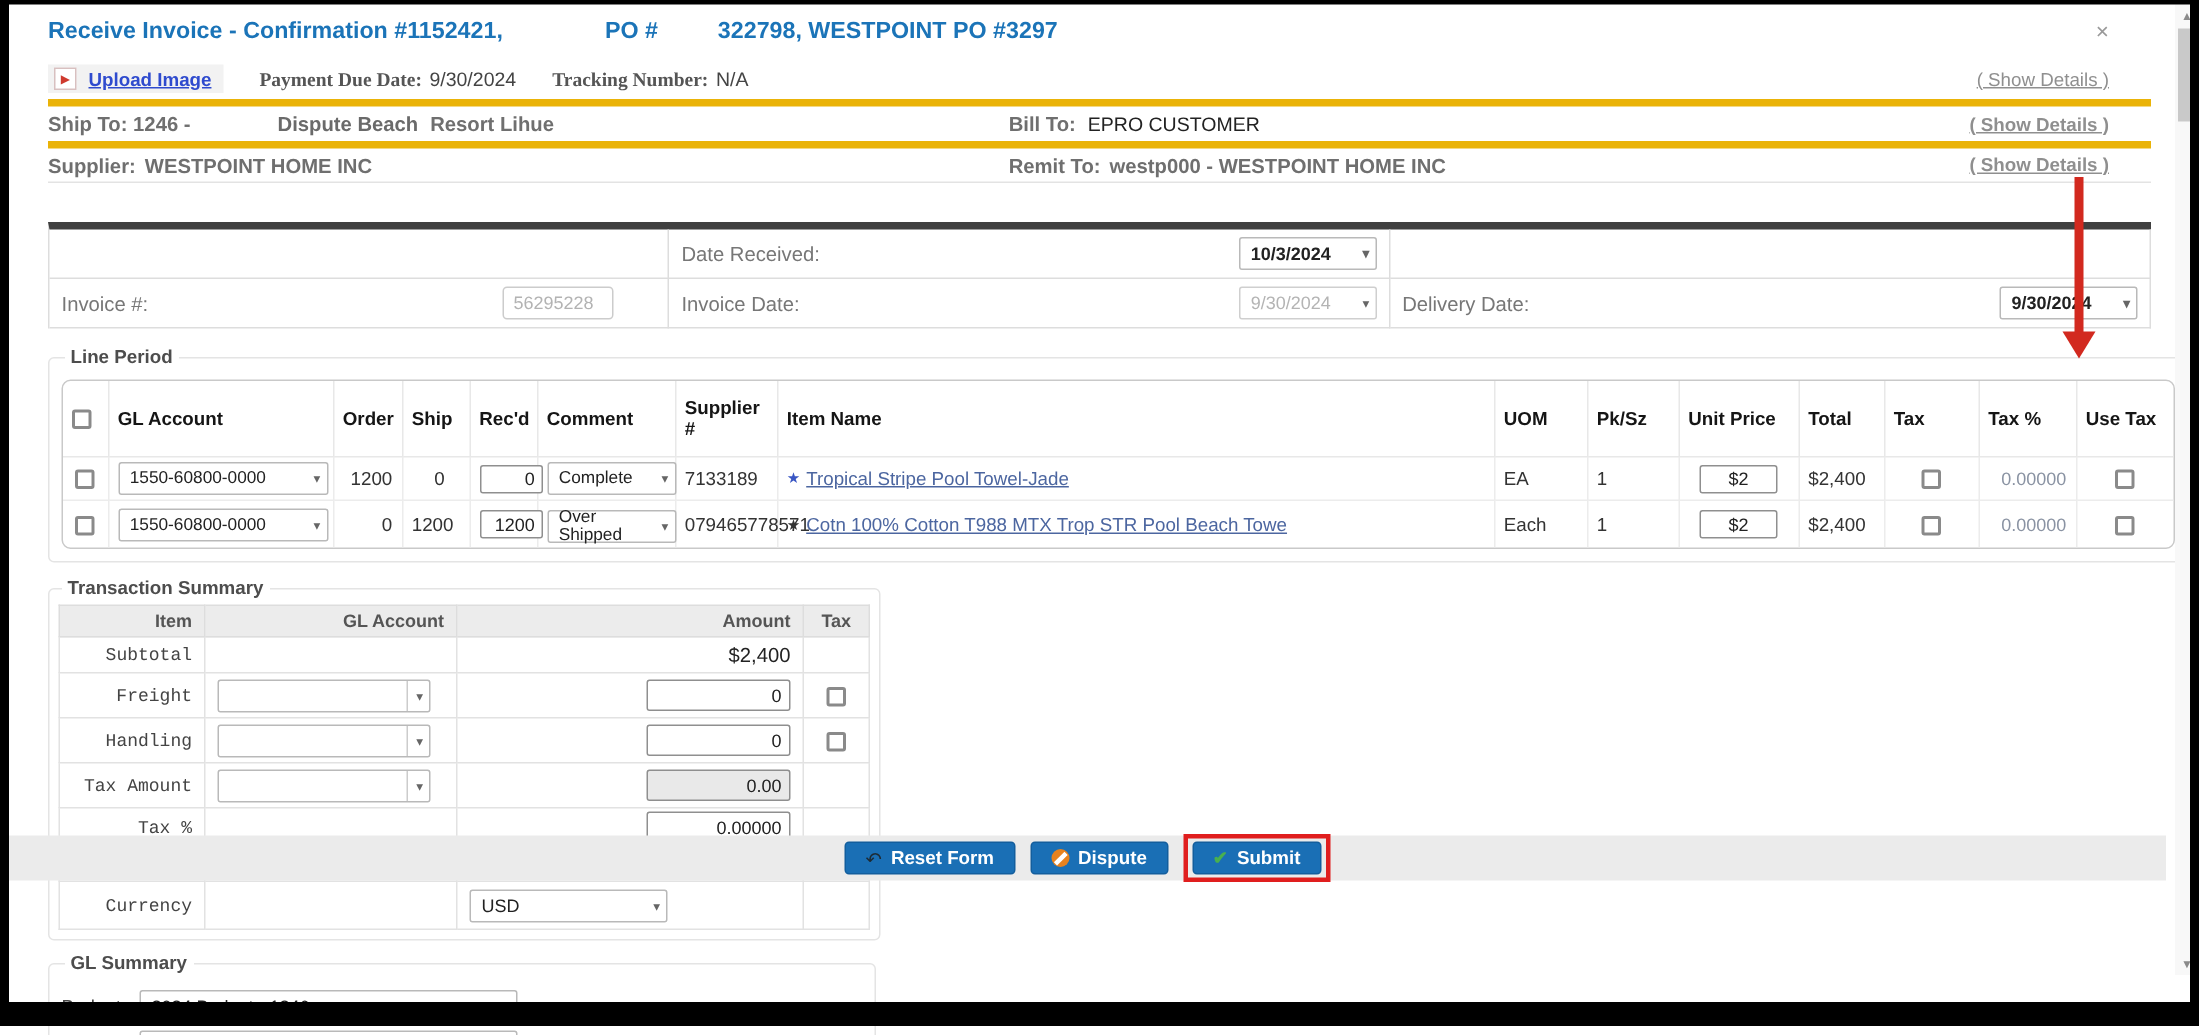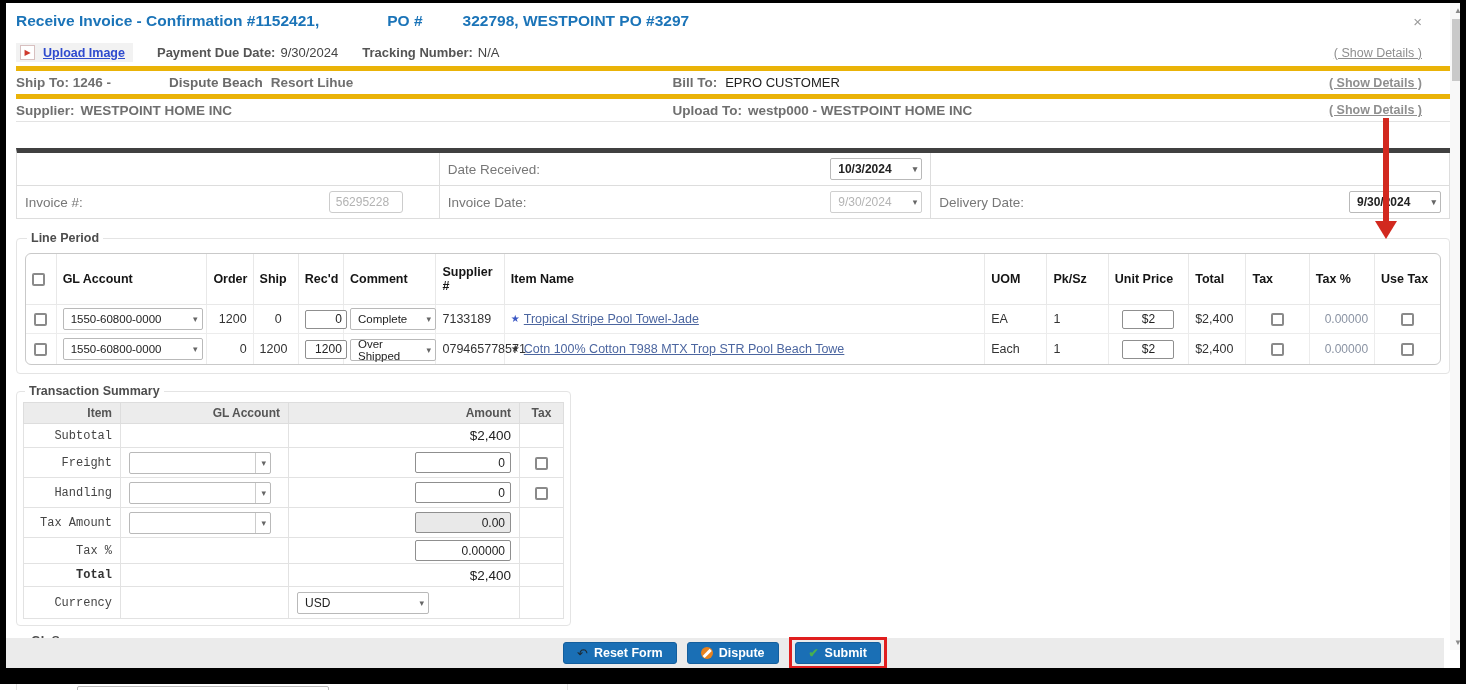--- a/index.html
+++ b/index.html
@@ -1,34 +1,34 @@
 <!DOCTYPE html>
 <html><head>
 <meta charset="utf-8">
 <style>
   * { margin:0; padding:0; box-sizing:border-box; }
   body { font-family:"Liberation Sans", sans-serif; background:#fff; }
   .frame { position:relative; width:1466px; height:690px; background:#fff; overflow:hidden; }
   .chrome { position:absolute; left:0; top:0; width:1466px; height:684px; border:solid #000;
             border-width:3px 6px 16px 6px; pointer-events:none; z-index:60; }
-  .window { position:absolute; left:6px; top:3px; width:1454px; height:665px; background:#fff; padding:0 10px; }
+  .window { position:absolute; left:6px; top:3px; width:1454px; height:584px; background:#fff; padding:0 26px; }
 
   
   .row-header { height:36px; display:flex; align-items:center; }
   .title { color:#1b74b8; font-weight:bold; font-size:15.5px; }
   .title-po-label { margin-left:68px; }
   .title-po-value { margin-left:40px; }
   .close-x { margin-left:auto; margin-right:28px; color:#9a9a9a; font-size:15px; cursor:pointer; }
 
   .row-toolbar { height:27px; display:flex; align-items:center; font-size:13px; color:#555; }
   .upload-chip { display:flex; align-items:center; gap:8px; background:#f2f2f2; padding:2px 8px 2px 4px; }
   .upload-ico { width:15px; height:15px; border:1px solid #d8c0c0; background:#fff; color:#cf3a2e;
                 font-size:8px; display:flex; align-items:center; justify-content:center; }
   .upload-link { color:#2f4bce; font-weight:bold; font-size:12.5px; text-decoration:underline; cursor:pointer; }
-  .tb-label { font-weight:bold; margin-left:24px; }
+  .tb-label { font-weight:bold; margin-left:24px;font-family:Liberation Serif, serif; }
   .tb-value { margin-left:5px; color:#444; }
   .show-details { margin-left:auto; margin-right:28px; color:#8f8f8f; font-size:12.5px; text-decoration:underline; cursor:pointer; white-space:nowrap; }
 
   .row-party { height:28px; display:flex; align-items:center; border-top:5px solid #eab308; font-size:13.5px; color:#6f6f6f; font-weight:bold; }
   .party-half { width:49.5%; display:flex; align-items:center; }
   .ship-name1 { margin-left:58px; color:#6a6a6a; }
   .ship-name2 { margin-left:8px; }
   .plain-val { font-weight:normal; color:#222; margin-left:8px; font-size:13px; }
   .bold-val { margin-left:6px; }
   .row-party.last { border-bottom:1px solid #e3e3e3; }
@@ -151,21 +151,21 @@
       </div>
       <span class="show-details">( Show Details )</span>
     </div>
 
     <div class="row-party last">
       <div class="party-half">
         <span>Supplier:</span>
         <span class="bold-val">WESTPOINT HOME INC</span>
       </div>
       <div class="party-half">
-        <span>Upload To:</span>
+        <span>Remit To:</span>
         <span class="bold-val">westp000 - WESTPOINT HOME INC</span>
       </div>
       <span class="show-details">( Show Details )</span>
     </div>
 
     <div class="fieldgrid">
       <div class="fg-cell"></div>
       <div class="fg-cell">
         <span class="fg-label">Date Received:</span>
         <span class="sel date fg-right">

